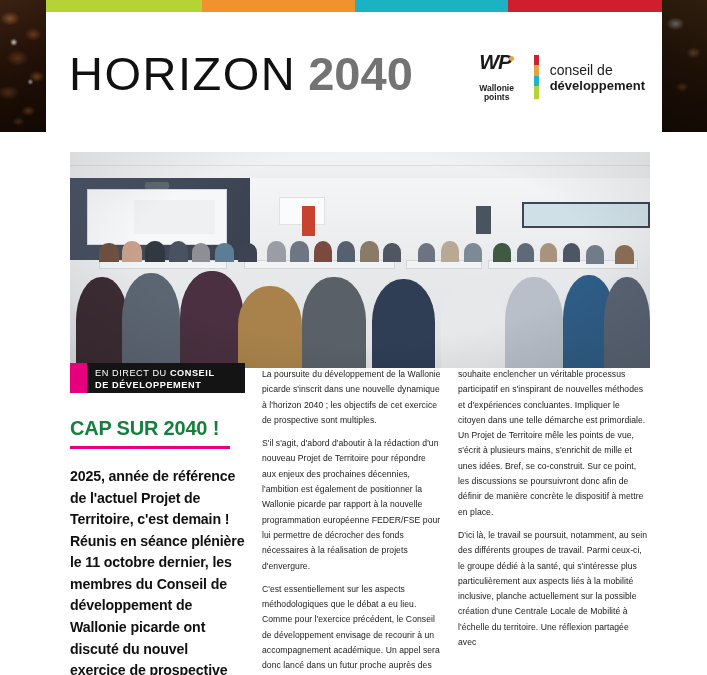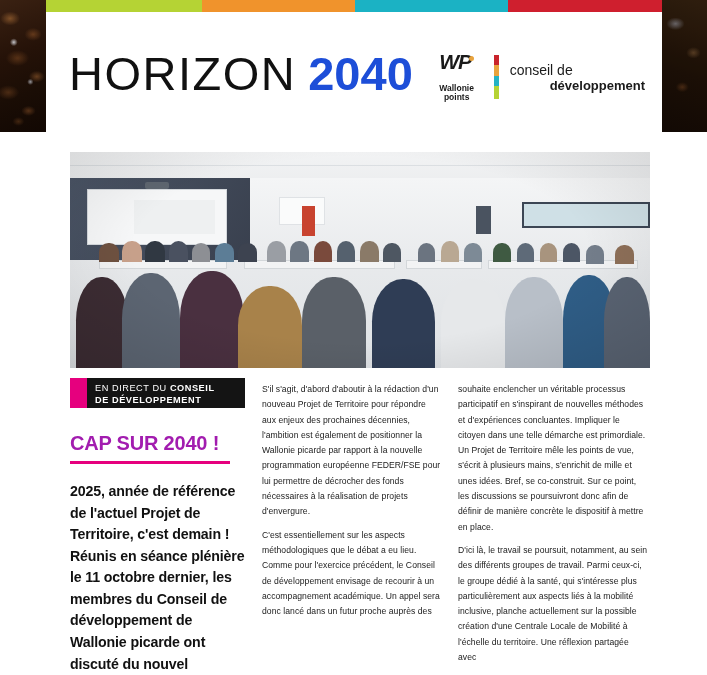--- a/index.html
+++ b/index.html
@@ -46,75 +46,75 @@
   .colorbar span { height:100%; display:block; }
 
   .issue-badge {
     position:absolute; left:69px; top:28px;
     background:#141414; color:#fff;
     font-size:11.5px; font-weight:bold; letter-spacing:.4px;
     padding:4px 8px 4px 8px; line-height:1;
   }
   .title-row { position:absolute; left:69px; top:50px; display:flex; align-items:baseline; }
   .title-thin { font-size:47px; font-weight:300; letter-spacing:1.5px; color:#111; line-height:1; }
-  .title-bold { font-size:47px; font-weight:bold; letter-spacing:0px; color:#1d4ed8; line-height:1; margin-left:12px;text-align:center; }
+  .title-bold { font-size:47px; font-weight:bold; letter-spacing:0px; color:#737373; line-height:1; margin-left:12px;text-align:center; }
   .subtitle {
     position:absolute; left:70px; top:104px;
     font-size:12.5px; color:#1a1a1a; letter-spacing:.1px;
   }
   .subtitle b { font-weight:bold; }
 
   
   .logo { position:absolute; right:62px; top:52px; display:flex; align-items:center; }
   .logo-wp { text-align:center; position:relative; width:56px; }
   .logo-wp .wp-mark { font-size:21px; font-weight:bold; font-style:italic; color:#1a1a1a; line-height:.95; letter-spacing:-1px; }
   .logo-wp .wp-dot { display:inline-block; width:5px; height:5px; border-radius:50%; background:#e8a33d; vertical-align:super; margin-left:-2px; }
   .logo-wp .wp-name { font-size:8.5px; font-weight:bold; color:#1a1a1a; line-height:1.12; margin-top:12px; }
   .logo-divider {
     width:5px; height:44px; margin:0 11px 0 9px;
     background:linear-gradient(#c9242c 0%, #c9242c 22%, #e8a33d 22%, #e8a33d 48%, #24b2c4 48%, #24b2c4 70%, #b5d334 70%, #b5d334 100%);
   }
   .logo-text { line-height:1.16; }
   .logo-text .l1 { font-size:14px; color:#1a1a1a; }
-  .logo-text .l2 { font-size:13px; font-weight:bold; color:#1a1a1a;margin-left:40px; }
+  .logo-text .l2 { font-size:13px; font-weight:bold; color:#1a1a1a; }
 
   
   .photo { position:absolute; left:70px; top:152px; width:580px; height:216px; overflow:hidden; background:#cfd4d8; }
   .ph-ceiling { position:absolute; left:0; top:0; width:100%; height:34%; background:linear-gradient(#f2f3f4,#e4e6e8); }
   .ph-tile { position:absolute; background:rgba(120,130,140,.16); height:1px; width:100%; }
   .ph-wall-dark { position:absolute; left:0; top:12%; width:31%; height:38%; background:linear-gradient(120deg,#4b5566,#39404e); }
   .ph-wall-light { position:absolute; left:31%; top:12%; width:69%; height:38%; background:linear-gradient(#f4f5f6,#e9ebed); }
   .ph-board { position:absolute; left:3%; top:17%; width:24%; height:26%; background:#f6f7f8; border:1px solid #d4d8dc; }
   .ph-screen { position:absolute; left:11%; top:22%; width:14%; height:16%; background:#eef0f1; }
   .ph-proj { position:absolute; left:13%; top:14%; width:4%; height:3%; background:#5e6670; border-radius:2px; }
   .ph-window { position:absolute; left:36%; top:21%; width:8%; height:13%; background:#fafbfb; border:1px solid #dfe2e5; }
   .ph-banner { position:absolute; left:40%; top:25%; width:2.2%; height:14%; background:#c8432f; }
   .ph-door { position:absolute; left:70%; top:25%; width:2.6%; height:13%; background:#4a5360; }
   .ph-glass { position:absolute; left:78%; top:23%; width:22%; height:12%; background:#cfe0e6; border:2px solid #3c4654; }
   .ph-floor { position:absolute; left:0; top:50%; width:100%; height:50%; background:linear-gradient(#e8eaec,#dfe2e5); }
   .ph-table-far { position:absolute; background:#f2f3f4; border:1px solid #d3d7da; height:4%; }
   .ph-person { position:absolute; border-radius:48% 48% 0 0; }
   .ph-vign { position:absolute; inset:0; background:radial-gradient(ellipse at 50% 45%, rgba(0,0,0,0) 55%, rgba(0,0,0,.12) 100%); }
 
   
-  .content { position:absolute; left:0; top:378px; width:707px; height:297px; }
+  .content { position:absolute; left:0; top:363px; width:707px; height:297px; }
 
   .col-left  { position:absolute; left:70px;  top:0; width:175px; }
   .col-mid   { position:absolute; left:262px; top:4px; width:180px; }
   .col-right { position:absolute; left:458px; top:4px; width:190px; }
 
   .kicker { display:flex; align-items:stretch; height:30px; }
   .kicker-square { width:17px; background:#e6007e; }
   .kicker-box { flex:1; background:#141414; color:#fff; padding:4px 7px 0 8px; }
   .kicker-box div { font-size:9.2px; letter-spacing:.55px; line-height:1.35; }
   .kicker-box div b { font-weight:bold; }
 
   .headline {
     margin-top:24px;
-    font-size:20px; font-weight:bold; color:#a21caf; letter-spacing:-.2px;
+    font-size:20px; font-weight:bold; color:#15803d; letter-spacing:-.2px;
     padding-bottom:5px;
   }
   .headline-rule { width:160px; height:3px; background:#e6007e; margin-top:1px; }
 
   .lead {
     margin-top:17px;
     font-size:14.2px; font-weight:bold; color:#111;
     line-height:1.52; letter-spacing:-.15px;
   }
 
@@ -237,20 +237,21 @@
         </div>
       </div>
 
       <div class="headline">CAP SUR 2040 !</div>
       <div class="headline-rule"></div>
 
       <div class="lead">2025, année de référence de l'actuel Projet de Territoire, c'est demain ! Réunis en séance plénière le 11 octobre dernier, les membres du Conseil de développement de Wallonie picarde ont discuté du nouvel exercice de prospective qui sera prochainement lancé.</div>
     </div>
 
     <div class="col-mid body-col">
+      <p>La poursuite du développement de la Wallonie picarde s'inscrit dans une nouvelle dynamique à l'horizon 2040 ; les objectifs de cet exercice de prospective sont multiples.</p>
       <p>S'il s'agit, d'abord d'aboutir à la rédaction d'un nouveau Projet de Territoire pour répondre aux enjeux des prochaines décennies, l'ambition est également de positionner la Wallonie picarde par rapport à la nouvelle programmation européenne FEDER/FSE pour lui permettre de décrocher des fonds nécessaires à la réalisation de projets d'envergure.</p>
       <p>C'est essentiellement sur les aspects méthodologiques que le débat a eu lieu. Comme pour l'exercice précédent, le Conseil de développement envisage de recourir à un accompagnement académique. Un appel sera donc lancé dans un futur proche auprès des</p>
     </div>
 
     <div class="col-right body-col">
       <p>souhaite enclencher un véritable processus participatif en s'inspirant de nouvelles méthodes et d'expériences concluantes. Impliquer le citoyen dans une telle démarche est primordiale. Un Projet de Territoire mêle les points de vue, s'écrit à plusieurs mains, s'enrichit de mille et unes idées. Bref, se co-construit. Sur ce point, les discussions se poursuivront donc afin de définir de manière concrète le dispositif à mettre en place.</p>
       <p>D'ici là, le travail se poursuit, notamment, au sein des différents groupes de travail. Parmi ceux-ci, le groupe dédié à la santé, qui s'intéresse plus particulièrement aux aspects liés à la mobilité inclusive, planche actuellement sur la possible création d'une Centrale Locale de Mobilité à l'échelle du territoire. Une réflexion partagée avec</p>
     </div>
 
   </div>

